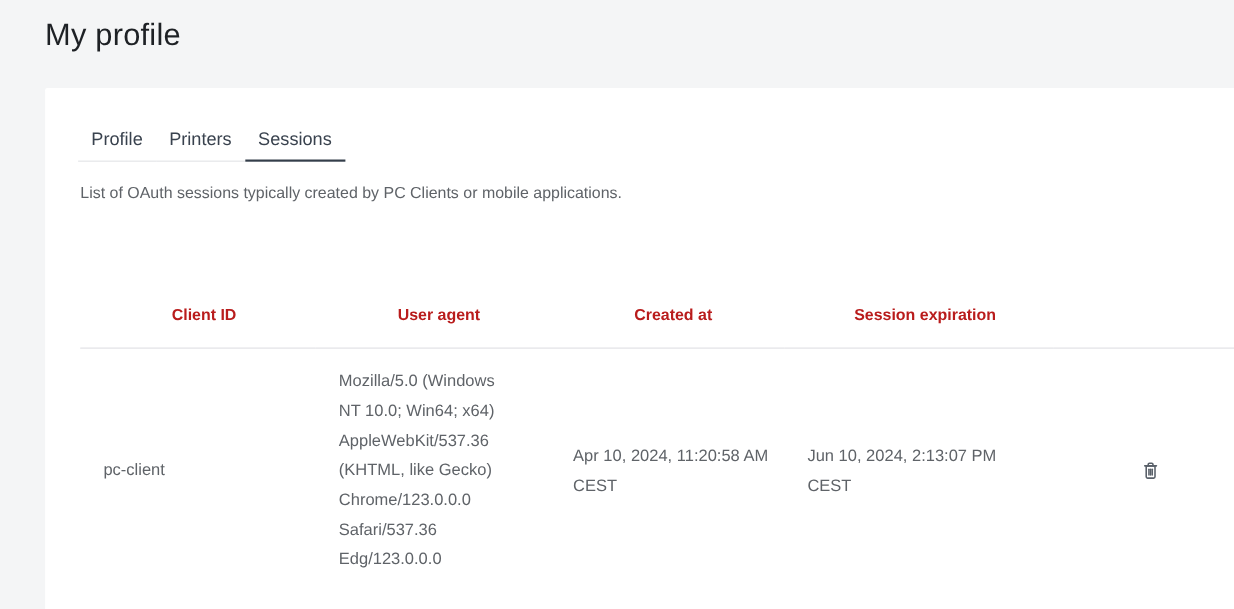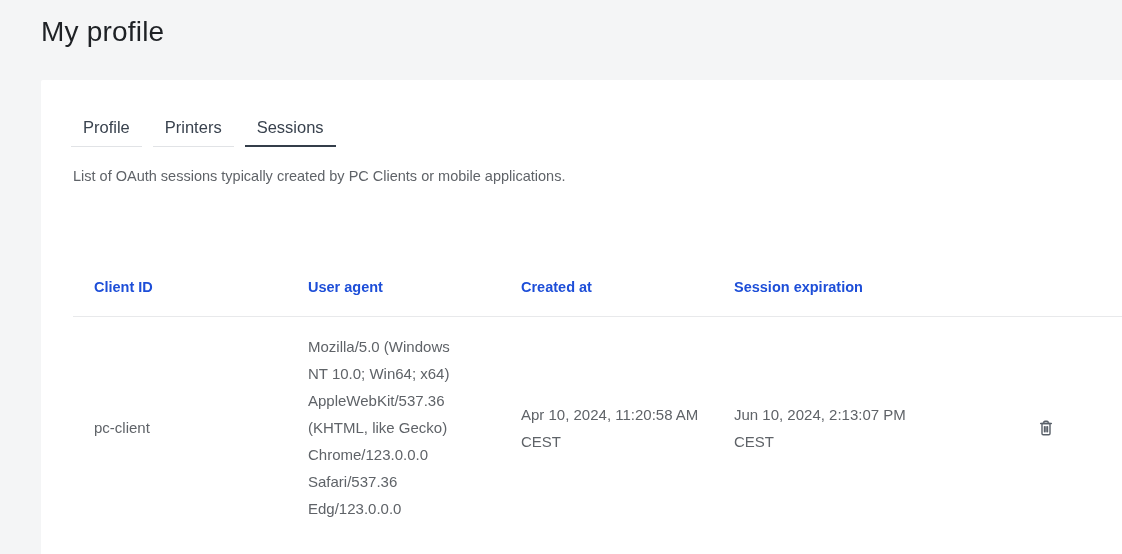--- a/index.html
+++ b/index.html
@@ -27,21 +27,20 @@
     position: absolute;
     left: 41px;
     top: 80px;
     width: 1081px;
     height: 474px;
     background: #ffffff;
     border-radius: 2px 0 0 0;
   }
   .tabs {
     display: flex;
-    gap: 11px;
     padding: 30px 0 0 30px;
   }
   .tab {
     font-size: 16.5px;
     line-height: 19px;
     color: #39424e;
     padding: 8px 12px 9px 12px;
     border-bottom: 1px solid #e1e3e6;
     cursor: pointer;
     white-space: nowrap;
@@ -56,24 +55,24 @@
     line-height: 17px;
     color: #5f6368;
   }
   table.sessions-table {
     border-collapse: collapse;
     margin: 70px 0 0 32px;
     width: 1049px;
     table-layout: fixed;
   }
   .sessions-table th {
-    text-align: left;
+    text-align: center;
     font-size: 14.5px;
     font-weight: 700;
-    color: #1d4ed8;
+    color: #b91c1c;
     padding: 24px 10px 21px 21px;
     border-bottom: 1px solid #e8e9eb;
     vertical-align: middle;
   }
   .sessions-table td {
     font-size: 15px;
     line-height: 27px;
     color: #5f6368;
     padding: 16px 10px 16px 21px;
     vertical-align: middle;

